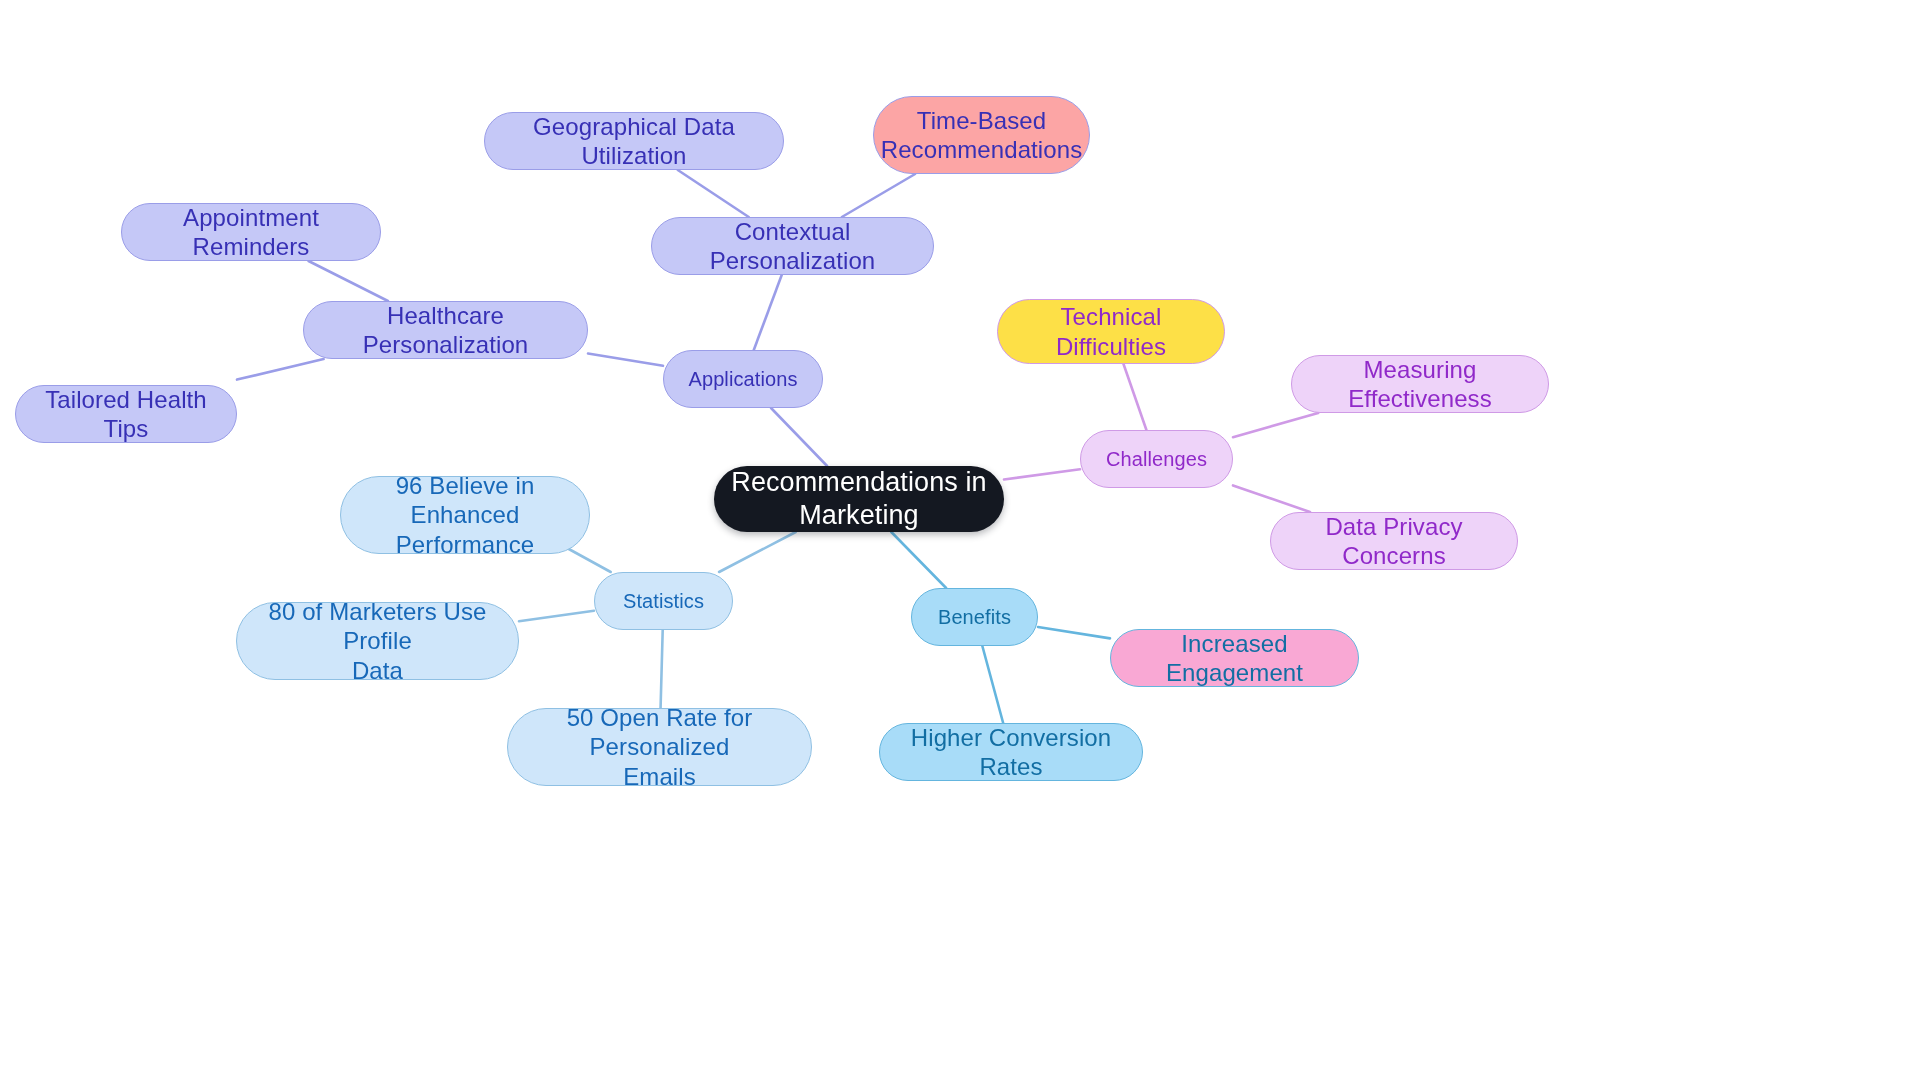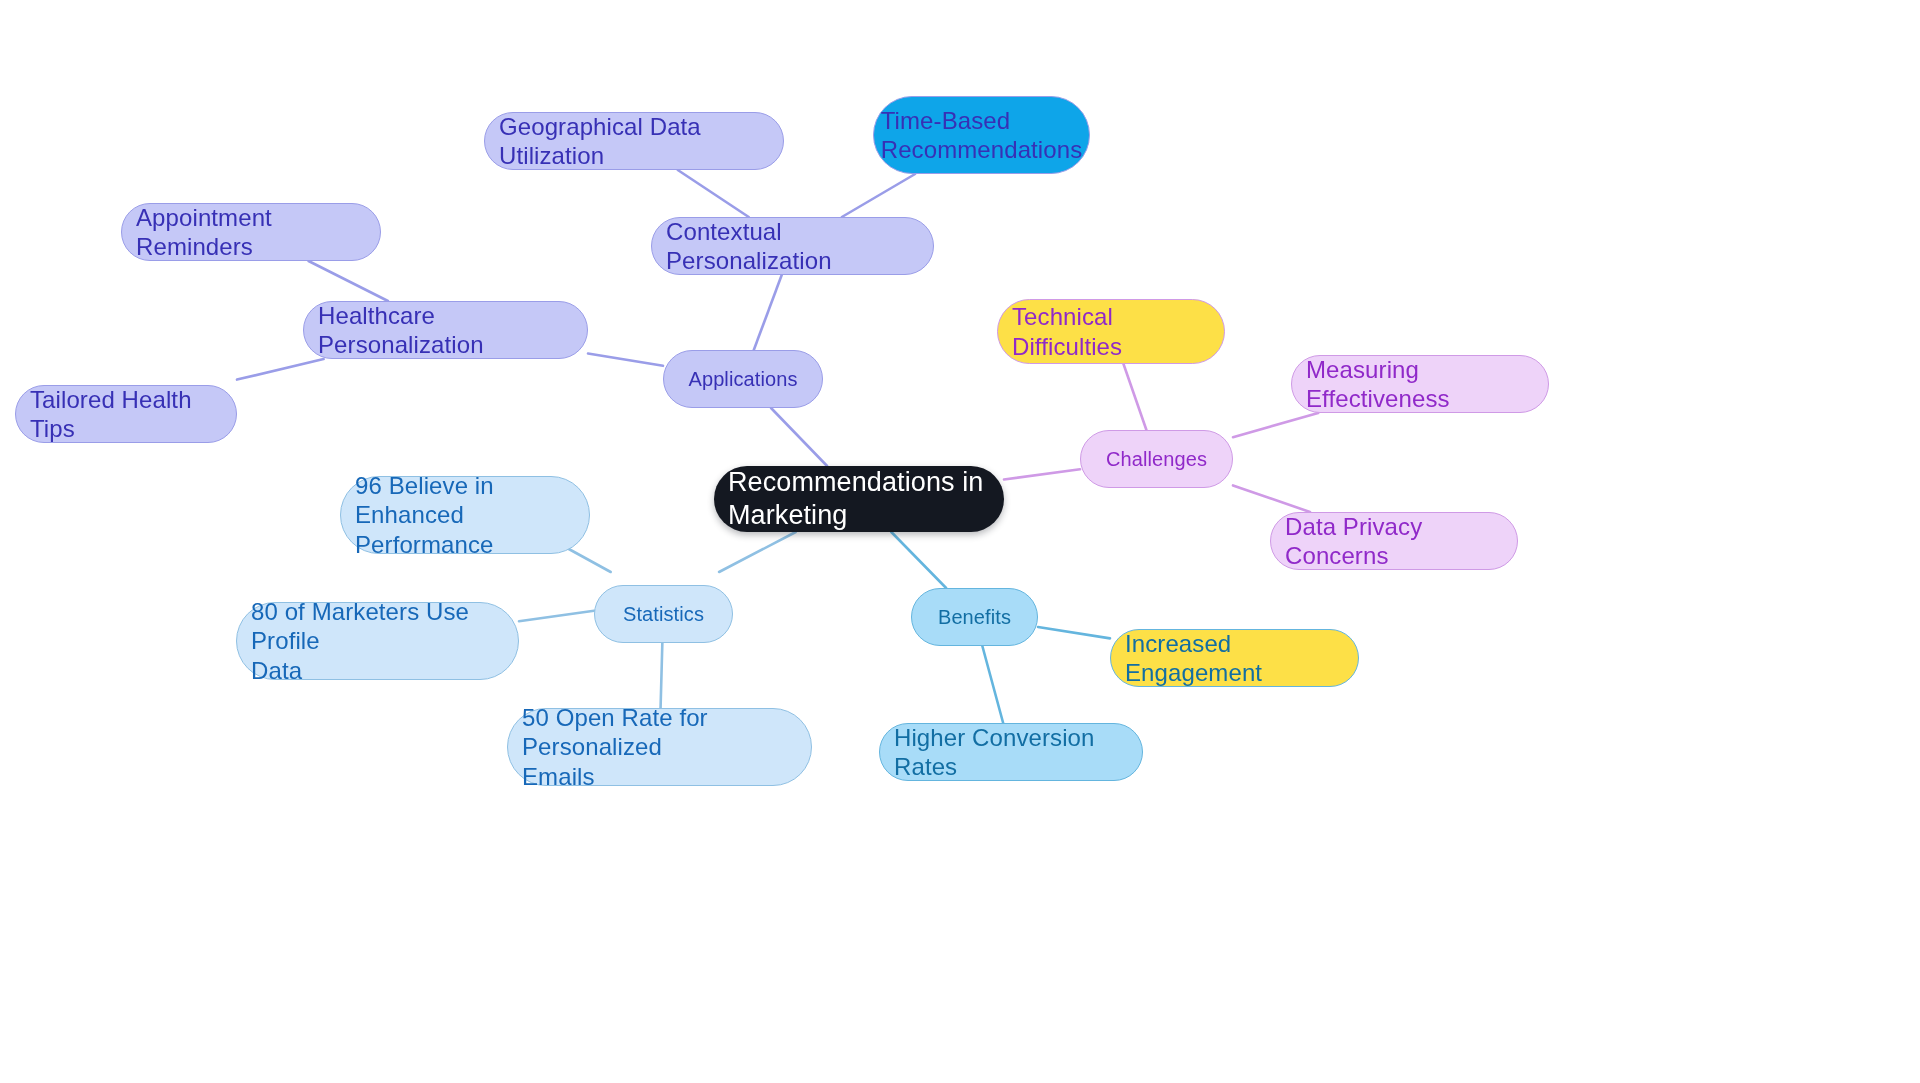--- a/index.html
+++ b/index.html
@@ -26,21 +26,21 @@
     width: 1920px;
     height: 1083px;
     pointer-events: none;
   }
   .node {
     position: absolute;
     box-sizing: border-box;
     display: flex;
     align-items: center;
     justify-content: center;
-    text-align: left;
+    text-align: center;
     border-radius: 999px;
     border-style: solid;
     border-width: 1.5px;
     line-height: 1.22;
     padding: 4px 14px;
     white-space: pre-line;
     letter-spacing: 0.1px;
   }
   .node-root {
     border-radius: 40px;
@@ -77,33 +77,33 @@
       <line x1="662.7054794520548" y1="630" x2="660.568493150685" y2="708" stroke="#8fc0e3" stroke-width="2.6" stroke-linecap="round"></line>
       <line x1="891.3008474576271" y1="532" x2="946.1144067796611" y2="588" stroke="#64b5de" stroke-width="2.6" stroke-linecap="round"></line>
       <line x1="1038" y1="627.0134615384616" x2="1110" y2="638.3673076923077" stroke="#64b5de" stroke-width="2.6" stroke-linecap="round"></line>
       <line x1="982.3407407407408" y1="646" x2="1003.1592592592592" y2="723" stroke="#64b5de" stroke-width="2.6" stroke-linecap="round"></line>
     </svg>
   <div id="node-layer">
       <div class="node node-root" style="left: 714px; top: 466px; width: 290px; height: 66px; background: rgb(20, 24, 33); color: rgb(255, 255, 255); border-color: transparent; border-width: 0px;"><span>Recommendations in Marketing</span></div>
       <div class="node node-branch" style="left: 663px; top: 350px; width: 160px; height: 58px; background: rgb(197, 200, 247); color: rgb(55, 48, 181); border-color: rgb(154, 157, 232);"><span>Applications</span></div>
       <div class="node node-leaf" style="left: 651px; top: 217px; width: 283px; height: 58px; background: rgb(197, 200, 247); color: rgb(55, 48, 181); border-color: rgb(154, 157, 232);"><span>Contextual Personalization</span></div>
       <div class="node node-leaf" style="left: 484px; top: 112px; width: 300px; height: 58px; background: rgb(197, 200, 247); color: rgb(55, 48, 181); border-color: rgb(154, 157, 232);"><span>Geographical Data Utilization</span></div>
-      <div class="node node-leaf" style="left: 873px; top: 96px; width: 217px; height: 78px; background: #0ea5e9; color: rgb(55, 48, 181); border-color: rgb(154, 157, 232);"><span>Time-Based
+      <div class="node node-leaf" style="left: 873px; top: 96px; width: 217px; height: 78px; background: #fca5a5; color: rgb(55, 48, 181); border-color: rgb(154, 157, 232);"><span>Time-Based
 Recommendations</span></div>
       <div class="node node-leaf" style="left: 303px; top: 301px; width: 285px; height: 58px; background: rgb(197, 200, 247); color: rgb(55, 48, 181); border-color: rgb(154, 157, 232);"><span>Healthcare Personalization</span></div>
       <div class="node node-leaf" style="left: 121px; top: 203px; width: 260px; height: 58px; background: rgb(197, 200, 247); color: rgb(55, 48, 181); border-color: rgb(154, 157, 232);"><span>Appointment Reminders</span></div>
       <div class="node node-leaf" style="left: 15px; top: 377px; width: 222px; height: 58px; background: rgb(197, 200, 247); color: rgb(55, 48, 181); border-color: rgb(154, 157, 232); margin-top: 8px;"><span>Tailored Health Tips</span></div>
       <div class="node node-branch" style="left: 1080px; top: 430px; width: 153px; height: 58px; background: rgb(238, 211, 249); color: rgb(144, 41, 201); border-color: rgb(207, 154, 230);"><span>Challenges</span></div>
       <div class="node node-leaf" style="left: 997px; top: 299px; width: 228px; height: 65px; background: #fde047; color: rgb(144, 41, 201); border-color: rgb(207, 154, 230);"><span>Technical Difficulties</span></div>
       <div class="node node-leaf" style="left: 1291px; top: 355px; width: 258px; height: 58px; background: rgb(238, 211, 249); color: rgb(144, 41, 201); border-color: rgb(207, 154, 230);"><span>Measuring Effectiveness</span></div>
       <div class="node node-leaf" style="left: 1270px; top: 512px; width: 248px; height: 58px; background: rgb(238, 211, 249); color: rgb(144, 41, 201); border-color: rgb(207, 154, 230);"><span>Data Privacy Concerns</span></div>
-      <div class="node node-branch" style="left: 594px; top: 572px; width: 139px; height: 58px; background: rgb(207, 230, 250); color: rgb(23, 104, 184); border-color: rgb(143, 192, 227); margin-top: 13px;"><span>Statistics</span></div>
+      <div class="node node-branch" style="left: 594px; top: 572px; width: 139px; height: 58px; background: rgb(207, 230, 250); color: rgb(23, 104, 184); border-color: rgb(143, 192, 227);"><span>Statistics</span></div>
       <div class="node node-leaf" style="left: 340px; top: 453px; width: 250px; height: 78px; background: rgb(207, 230, 250); color: rgb(23, 104, 184); border-color: rgb(143, 192, 227); margin-top: 23px;"><span>96 Believe in Enhanced
 Performance</span></div>
       <div class="node node-leaf" style="left: 236px; top: 602px; width: 283px; height: 78px; background: rgb(207, 230, 250); color: rgb(23, 104, 184); border-color: rgb(143, 192, 227);"><span>80 of Marketers Use Profile
 Data</span></div>
       <div class="node node-leaf" style="left: 507px; top: 708px; width: 305px; height: 78px; background: rgb(207, 230, 250); color: rgb(23, 104, 184); border-color: rgb(143, 192, 227);"><span>50 Open Rate for Personalized
 Emails</span></div>
       <div class="node node-branch" style="left: 911px; top: 588px; width: 127px; height: 58px; background: rgb(168, 220, 248); color: rgb(18, 110, 163); border-color: rgb(100, 181, 222);"><span>Benefits</span></div>
-      <div class="node node-leaf" style="left: 1110px; top: 629px; width: 249px; height: 58px; background: #fde047; color: rgb(18, 110, 163); border-color: rgb(100, 181, 222);"><span>Increased Engagement</span></div>
+      <div class="node node-leaf" style="left: 1110px; top: 629px; width: 249px; height: 58px; background: #f9a8d4; color: rgb(18, 110, 163); border-color: rgb(100, 181, 222);"><span>Increased Engagement</span></div>
       <div class="node node-leaf" style="left: 879px; top: 723px; width: 264px; height: 58px; background: rgb(168, 220, 248); color: rgb(18, 110, 163); border-color: rgb(100, 181, 222);"><span>Higher Conversion Rates</span></div>
     </div>
 </div>
 
 </body></html>

